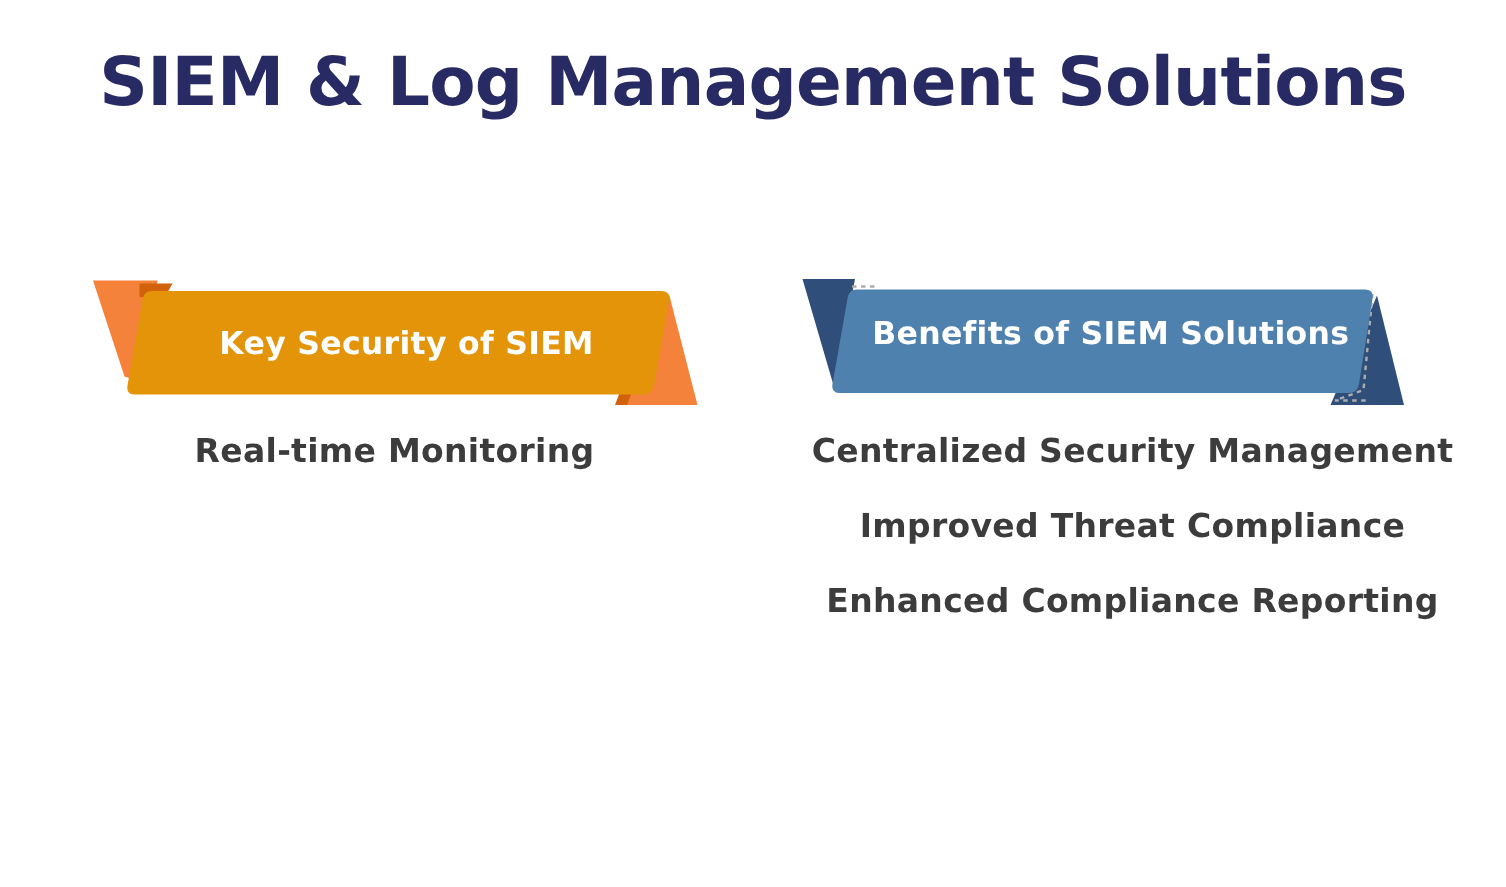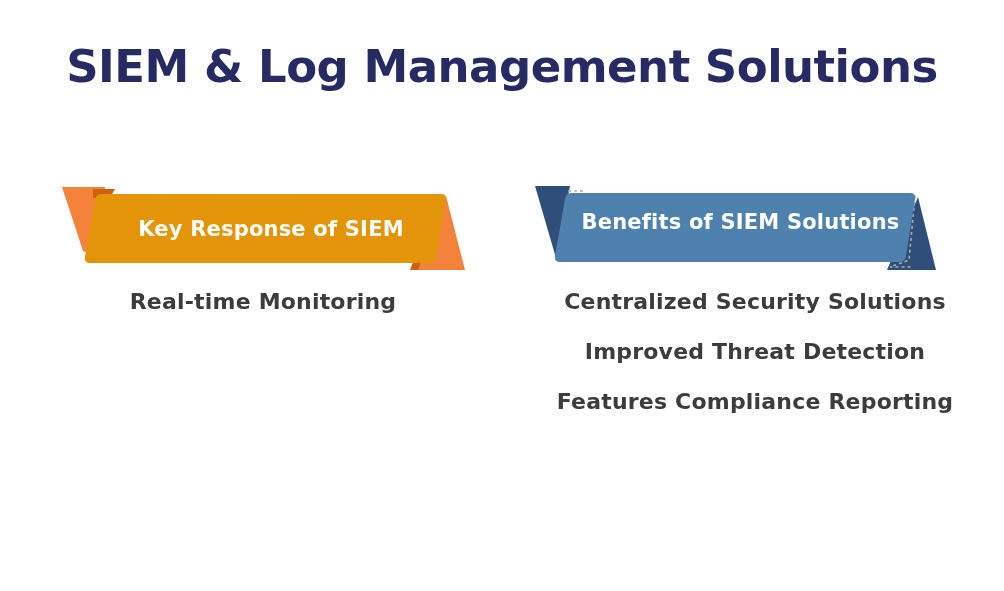--- a/index.html
+++ b/index.html
@@ -8,21 +8,21 @@
     background:#ffffff;
     font-family:"DejaVu Sans","Liberation Sans",sans-serif;
     position:relative;
     overflow:hidden;
   }
   .canvas { position:absolute; inset:0; }
 
   h1.title {
     position:absolute;
     top:28px; left:0; right:0;
-    margin:12px;
+    margin:0;
     text-align:center;
     font-size:45px;
     font-weight:700;
     letter-spacing:-0.5px;
     color:var(--title,#272a63);
   }
 
   .banner {
     position:absolute;
     width:420px; height:95px;
@@ -76,37 +76,37 @@
   <h1 class="title">SIEM &amp; Log Management Solutions</h1>
 
   <div class="banner banner-left">
     <svg viewBox="0 0 420 95" aria-hidden="true">
       <polygon class="f-ol" points="7,7 50,7 40,75 28,71"></polygon>
       <polygon class="f-od" points="38,9 60,9 55,18 38,18"></polygon>
       <polygon class="f-od" points="383,15 355,90 391,90"></polygon>
       <polygon class="f-ol" points="391,16 363,90 410,90"></polygon>
       <path class="f-om" d="M46,14 L386,14 Q392,14 391,20 L381,77 Q380,83 374,83 L35,83 Q29,83 30,77 L40,20 Q41,14 46,14 Z"></path>
     </svg>
-    <div class="banner-label">Key Response of SIEM</div>
+    <div class="banner-label">Key Security of SIEM</div>
   </div>
 
   <ul class="items items-left">
     <li>Real-time Monitoring</li>
   </ul>
 
   <div class="banner banner-right">
     <svg viewBox="0 0 420 95" aria-hidden="true">
       <polygon class="f-bd" points="7,6 42,6 28,78"></polygon>
       <polygon class="f-bd" points="390,17 359,90 408,90"></polygon>
       <polyline class="trim" points="387,16 381,80 362,87 385,87"></polyline>
       <path class="f-bm" d="M43,13 L382,13 Q388,13 387,19 L378,76 Q377,82 371,82 L32,82 Q26,82 27,76 L37,19 Q38,13 43,13 Z"></path>
       <line class="trim" x1="40" y1="11" x2="58" y2="11"></line>
     </svg>
     <div class="banner-label">Benefits of SIEM Solutions</div>
   </div>
 
   <ul class="items items-right">
-    <li>Centralized Security Solutions</li>
-    <li>Improved Threat Detection</li>
-    <li>Features Compliance Reporting</li>
+    <li>Centralized Security Management</li>
+    <li>Improved Threat Compliance</li>
+    <li>Enhanced Compliance Reporting</li>
   </ul>
 
 </div>
 
 </body></html>

